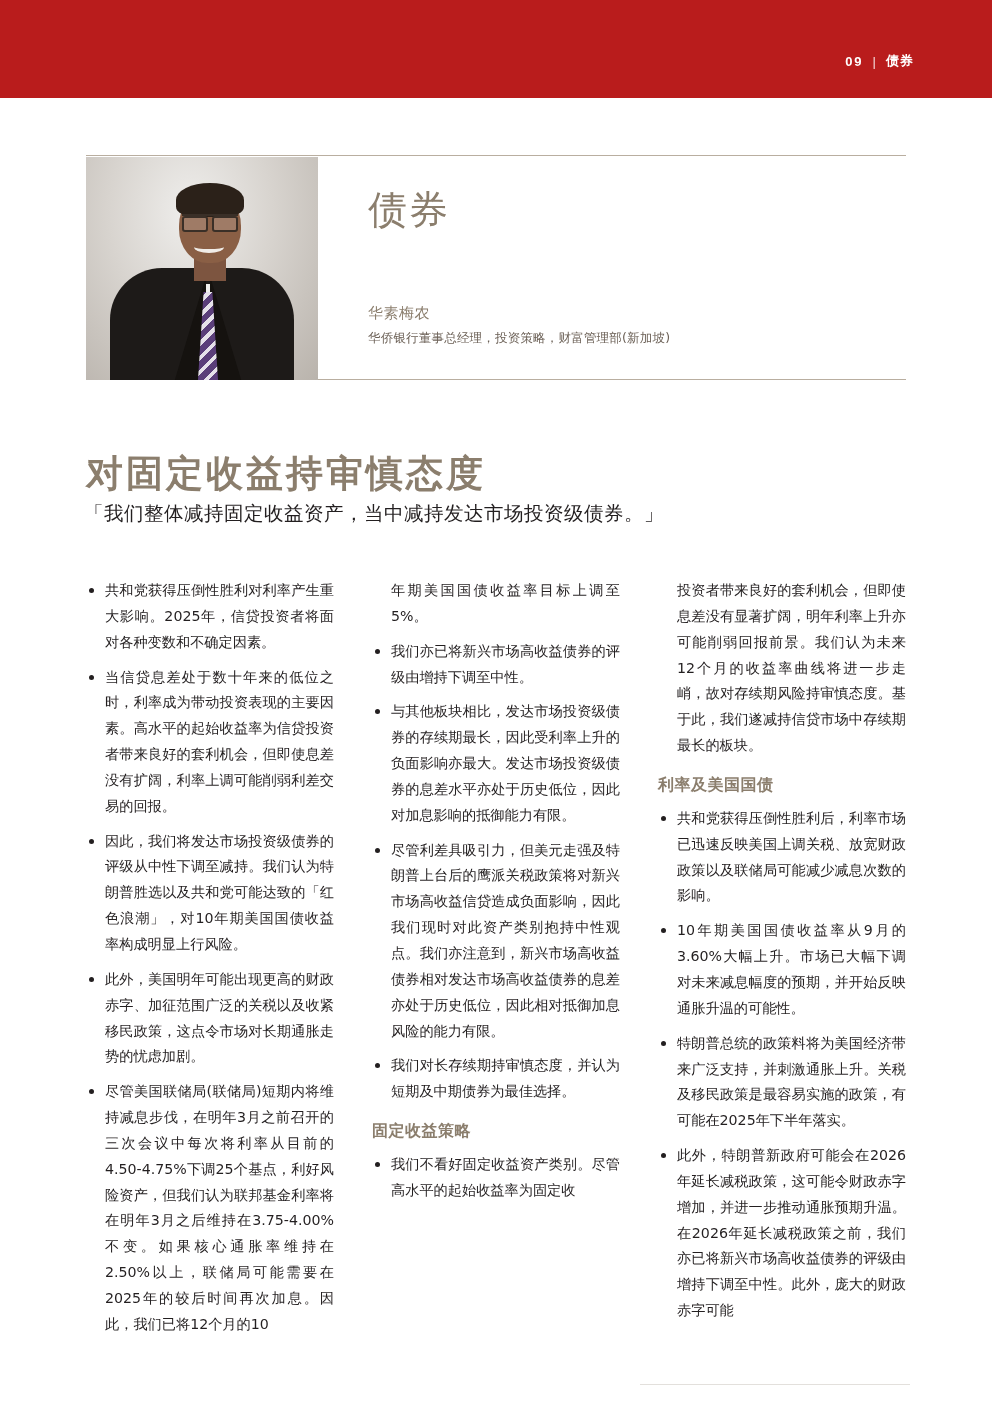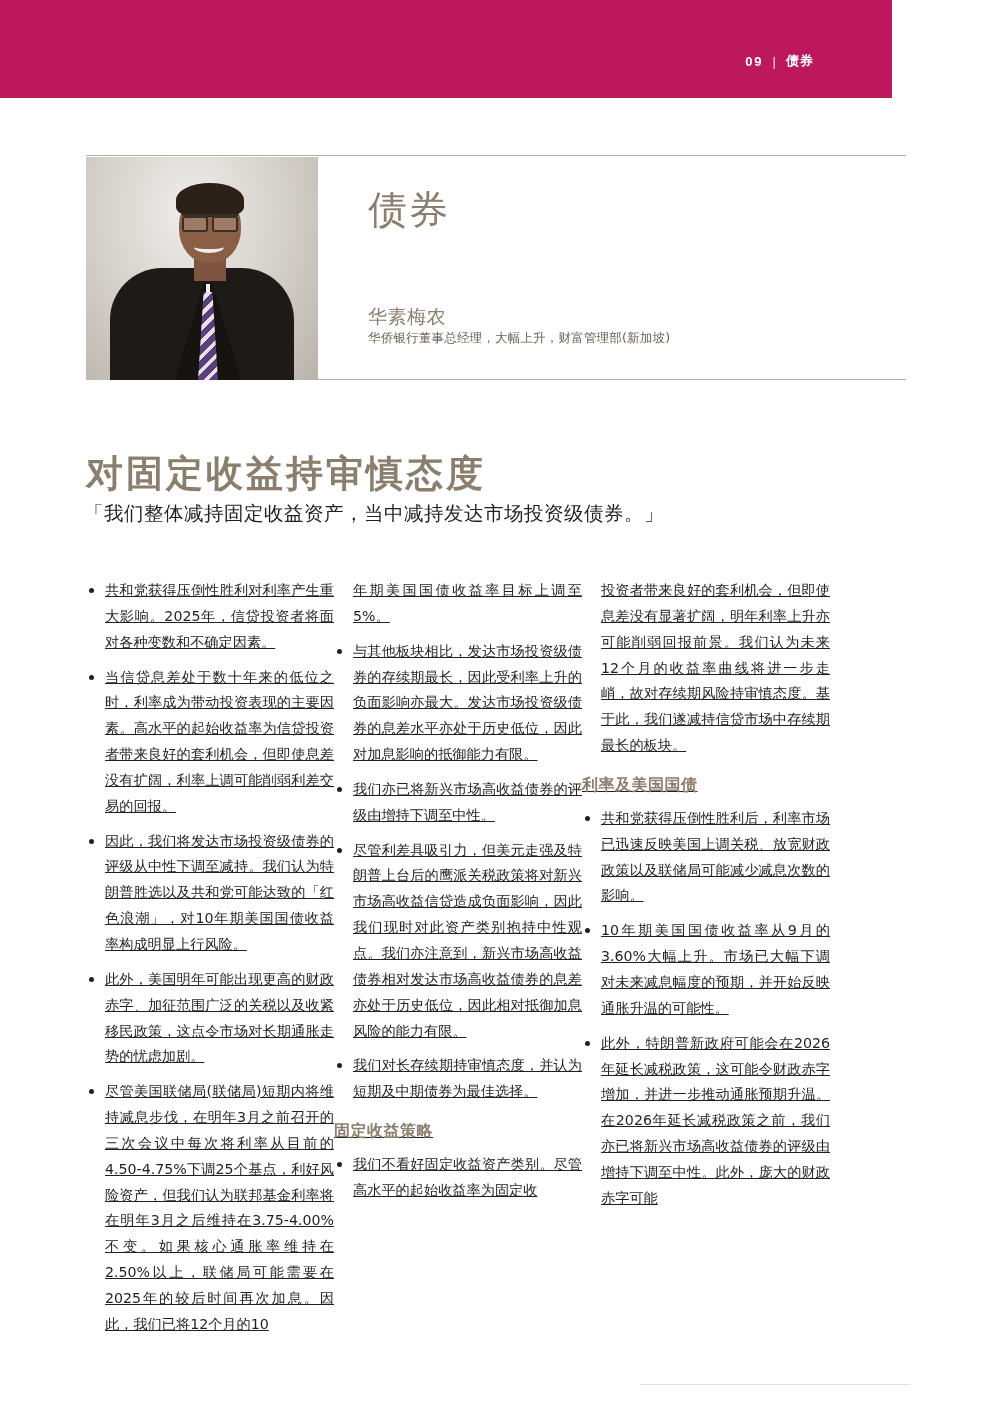--- a/index.html
+++ b/index.html
@@ -11,23 +11,23 @@
     font-family: "Liberation Sans", sans-serif;
     color: #231f20;
     position: relative;
     overflow: hidden;
   }
 
   
   .header-band {
     position: absolute;
     top: 0; left: 0;
-    width: 892px;
+    width: 992px;
     height: 98px;
-    background: #be185d;
+    background: #b91c1c;
   }
   .header-meta {
     position: absolute;
     right: 78px;
     top: 52px;
     font-size: 13px;
     letter-spacing: 1px;
     color: #ffffff;
     display: flex;
     align-items: center;
@@ -151,21 +151,21 @@
     font-size: 39px;
     color: #8b7e6d;
     letter-spacing: 2px;
     font-family: "DejaVu Sans", "Liberation Sans", sans-serif;
     line-height: 1;
   }
   .author-name {
     position: absolute;
     left: 50px;
     top: 148px;
-    font-size: 19px;
+    font-size: 15px;
     color: #8b7e6d;
     letter-spacing: .5px;
     font-family: "DejaVu Sans", "Liberation Sans", sans-serif;
   }
   .author-role {
     position: absolute;
     left: 50px;
     top: 174px;
     font-size: 12.5px;
     color: #6c6157;
@@ -193,21 +193,21 @@
     font-family: "DejaVu Sans", "Liberation Sans", sans-serif;
   }
 
   
   .columns {
     position: absolute;
     left: 86px;
     top: 578px;
     width: 820px;
     display: flex;
-    text-decoration: underline;
+    gap: 38px;
   }
   .col { width: 248px; }
 
   ul.bullets {
     list-style: none;
     margin: 0;
     padding: 0;
   }
   ul.bullets > li {
     position: relative;
@@ -277,21 +277,21 @@
     <div class="tie"></div>
     <div class="neck"></div>
     <div class="head"></div>
     <div class="hair"></div>
     <div class="glasses"></div>
     <div class="smile"></div>
   </div>
   <div class="author-text">
     <div class="section-title-cn">债券</div>
     <div class="author-name">华素梅农</div>
-    <div class="author-role">华侨银行董事总经理，大幅上升，财富管理部(新加坡)</div>
+    <div class="author-role">华侨银行董事总经理，投资策略，财富管理部(新加坡)</div>
   </div>
 </div>
 
 <h1 class="headline">对固定收益持审慎态度</h1>
 <div class="standfirst">「我们整体减持固定收益资产，当中减持发达市场投资级债券。」</div>
 
 <div class="columns">
 
   <div class="col">
     <ul class="bullets">
@@ -299,36 +299,37 @@
       <li>当信贷息差处于数十年来的低位之时，利率成为带动投资表现的主要因素。高水平的起始收益率为信贷投资者带来良好的套利机会，但即使息差没有扩阔，利率上调可能削弱利差交易的回报。</li>
       <li>因此，我们将发达市场投资级债券的评级从中性下调至减持。我们认为特朗普胜选以及共和党可能达致的「红色浪潮」，对10年期美国国债收益率构成明显上行风险。</li>
       <li>此外，美国明年可能出现更高的财政赤字、加征范围广泛的关税以及收紧移民政策，这点令市场对长期通胀走势的忧虑加剧。</li>
       <li>尽管美国联储局(联储局)短期内将维持减息步伐，在明年3月之前召开的三次会议中每次将利率从目前的4.50-4.75%下调25个基点，利好风险资产，但我们认为联邦基金利率将在明年3月之后维持在3.75-4.00%不变。如果核心通胀率维持在2.50%以上，联储局可能需要在2025年的较后时间再次加息。因此，我们已将12个月的10</li>
     </ul>
   </div>
 
   <div class="col">
     <p class="cont-para">年期美国国债收益率目标上调至5%。</p>
     <ul class="bullets">
+      <li>我们亦已将新兴市场高收益债券的评级由增持下调至中性。</li>
       <li>与其他板块相比，发达市场投资级债券的存续期最长，因此受利率上升的负面影响亦最大。发达市场投资级债券的息差水平亦处于历史低位，因此对加息影响的抵御能力有限。</li>
-      <li>我们亦已将新兴市场高收益债券的评级由增持下调至中性。</li>
       <li>尽管利差具吸引力，但美元走强及特朗普上台后的鹰派关税政策将对新兴市场高收益信贷造成负面影响，因此我们现时对此资产类别抱持中性观点。我们亦注意到，新兴市场高收益债券相对发达市场高收益债券的息差亦处于历史低位，因此相对抵御加息风险的能力有限。</li>
       <li>我们对长存续期持审慎态度，并认为短期及中期债券为最佳选择。</li>
     </ul>
     <div class="subhead">固定收益策略</div>
     <ul class="bullets">
       <li>我们不看好固定收益资产类别。尽管高水平的起始收益率为固定收</li>
     </ul>
   </div>
 
   <div class="col">
     <p class="cont-para">投资者带来良好的套利机会，但即使息差没有显著扩阔，明年利率上升亦可能削弱回报前景。我们认为未来12个月的收益率曲线将进一步走峭，故对存续期风险持审慎态度。基于此，我们遂减持信贷市场中存续期最长的板块。</p>
     <div class="subhead">利率及美国国债</div>
     <ul class="bullets">
       <li>共和党获得压倒性胜利后，利率市场已迅速反映美国上调关税、放宽财政政策以及联储局可能减少减息次数的影响。</li>
       <li>10年期美国国债收益率从9月的3.60%大幅上升。市场已大幅下调对未来减息幅度的预期，并开始反映通胀升温的可能性。</li>
+      <li>特朗普总统的政策料将为美国经济带来广泛支持，并刺激通胀上升。关税及移民政策是最容易实施的政策，有可能在2025年下半年落实。</li>
       <li>此外，特朗普新政府可能会在2026年延长减税政策，这可能令财政赤字增加，并进一步推动通胀预期升温。在2026年延长减税政策之前，我们亦已将新兴市场高收益债券的评级由增持下调至中性。此外，庞大的财政赤字可能</li>
     </ul>
   </div>
 
 </div>
 
 <div class="footer-rule"></div>
 
 </body></html>

